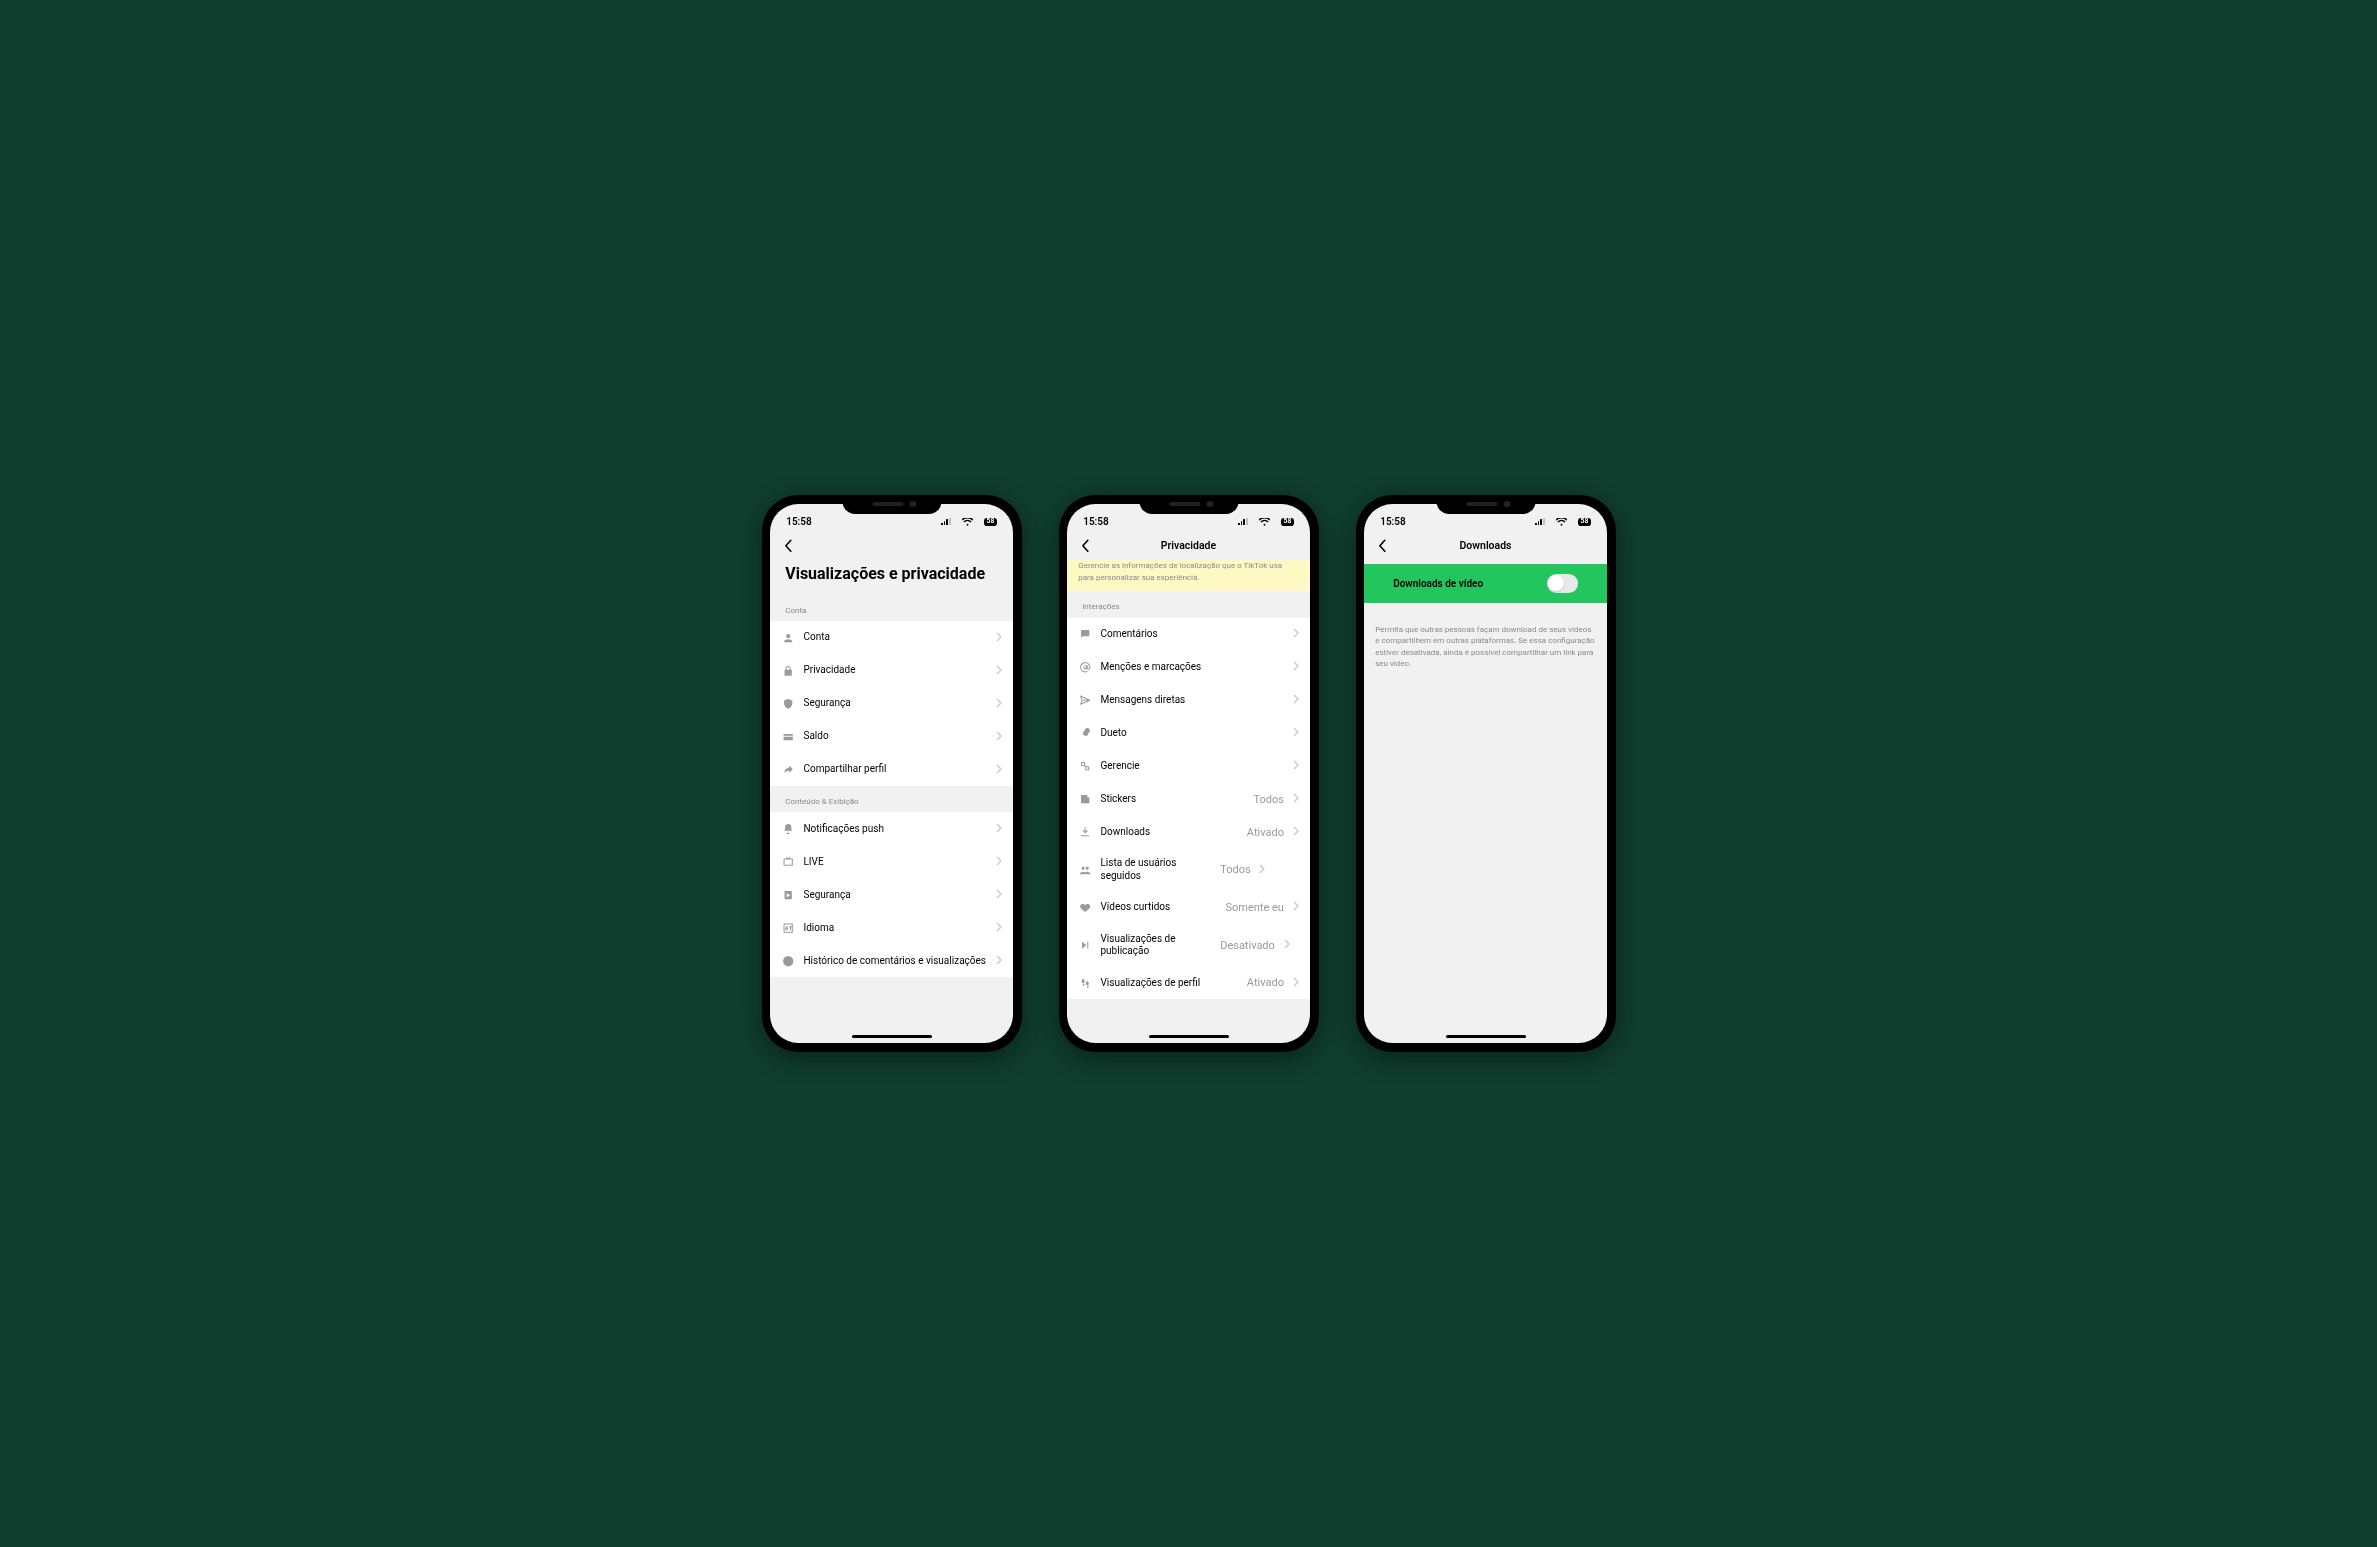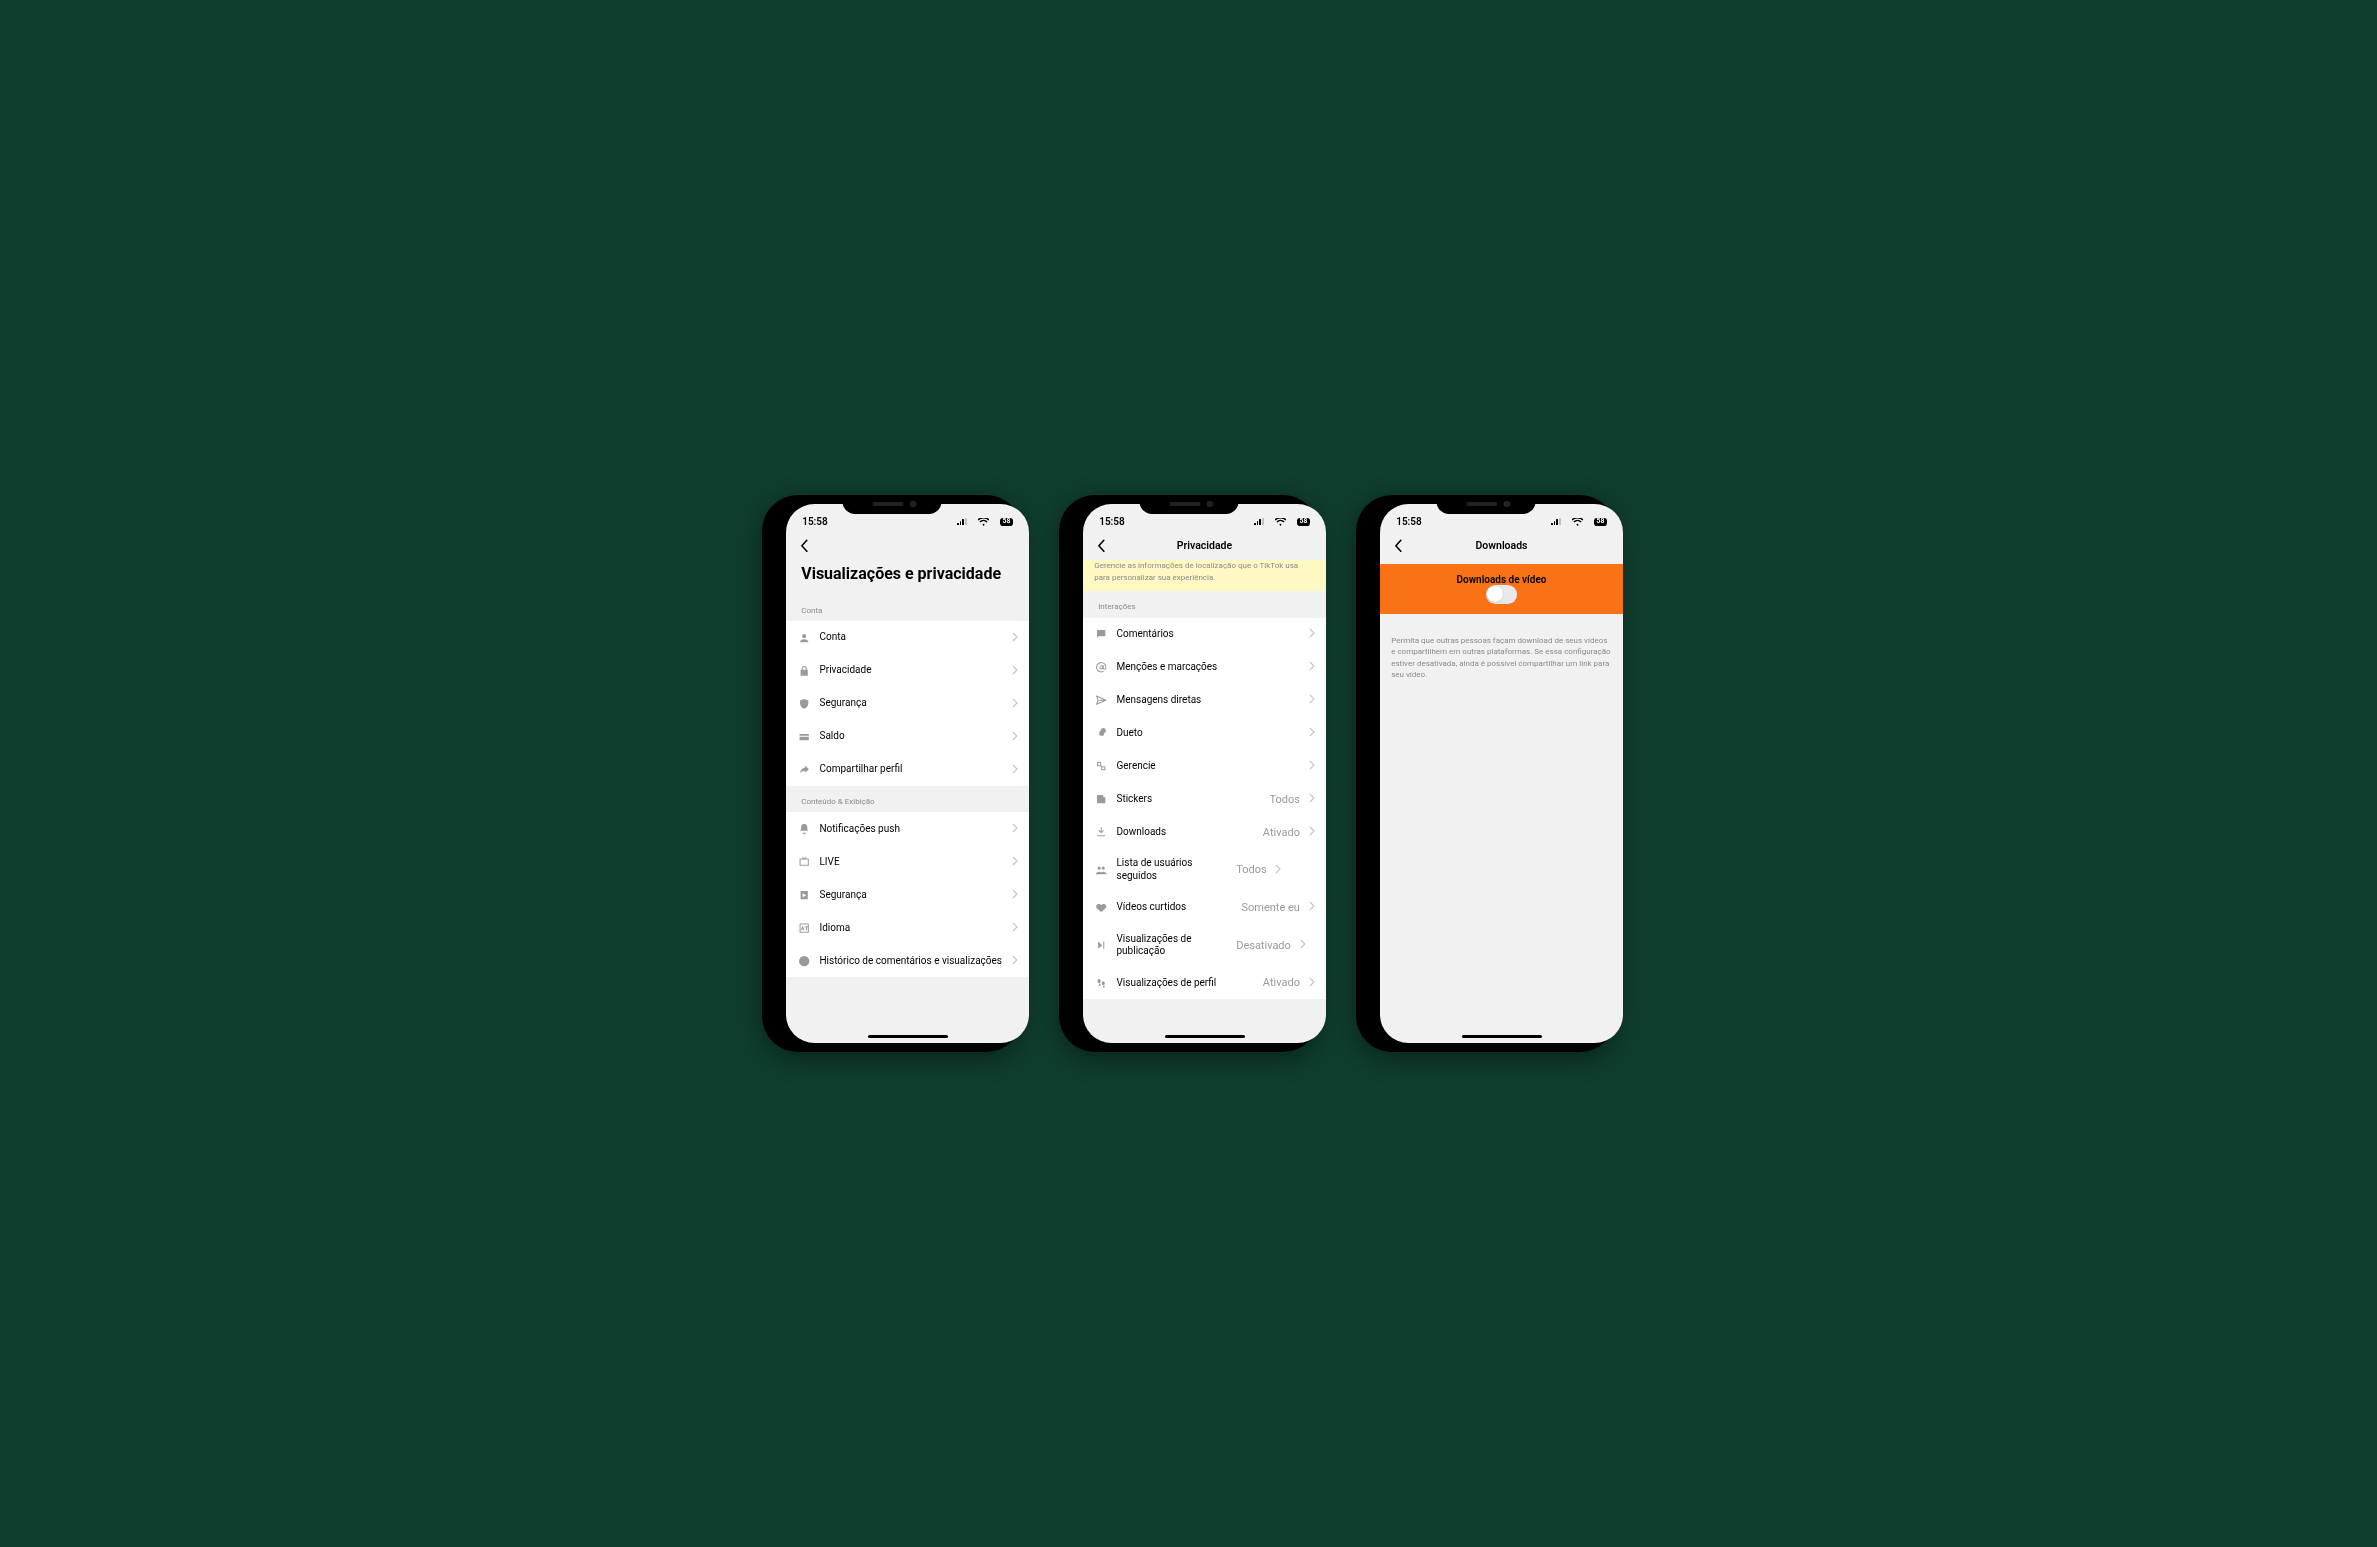--- a/index.html
+++ b/index.html
@@ -28,21 +28,20 @@
   }
   .screen {
     width: 100%;
     height: 100%;
     background: #f1f1f2;
     border-radius: 28.5px;
     overflow: hidden;
     position: relative;
     display: flex;
     flex-direction: column;
-    margin-left: 16px;
   }
   .notch {
     position: absolute;
     top: 0;
     left: 50%;
     transform: translateX(-50%);
     width: 99px;
     height: 18.6px;
     background: #000;
     border-radius: 0 0 12.4px 12.4px;
@@ -192,26 +191,25 @@
     position: absolute;
     bottom: 5px;
     left: 50%;
     transform: translateX(-50%);
     width: 80px;
     height: 3.1px;
     background: #000;
     border-radius: 1.9px;
   }
   .toggle-row {
-    background:#f97316;
+    background:#22c55e;
     display:flex;
     align-items:center;
     justify-content:space-between;
-    padding: 10px 11px;
-    flex-direction: column;
+    padding: 10px 29px;
   }
   .toggle-label {
     font-size:10px;
     font-weight:600;
     color:#000;
   }
   .toggle {
     width: 31px;
     height: 18.6px;
     background:#e9e9eb;

